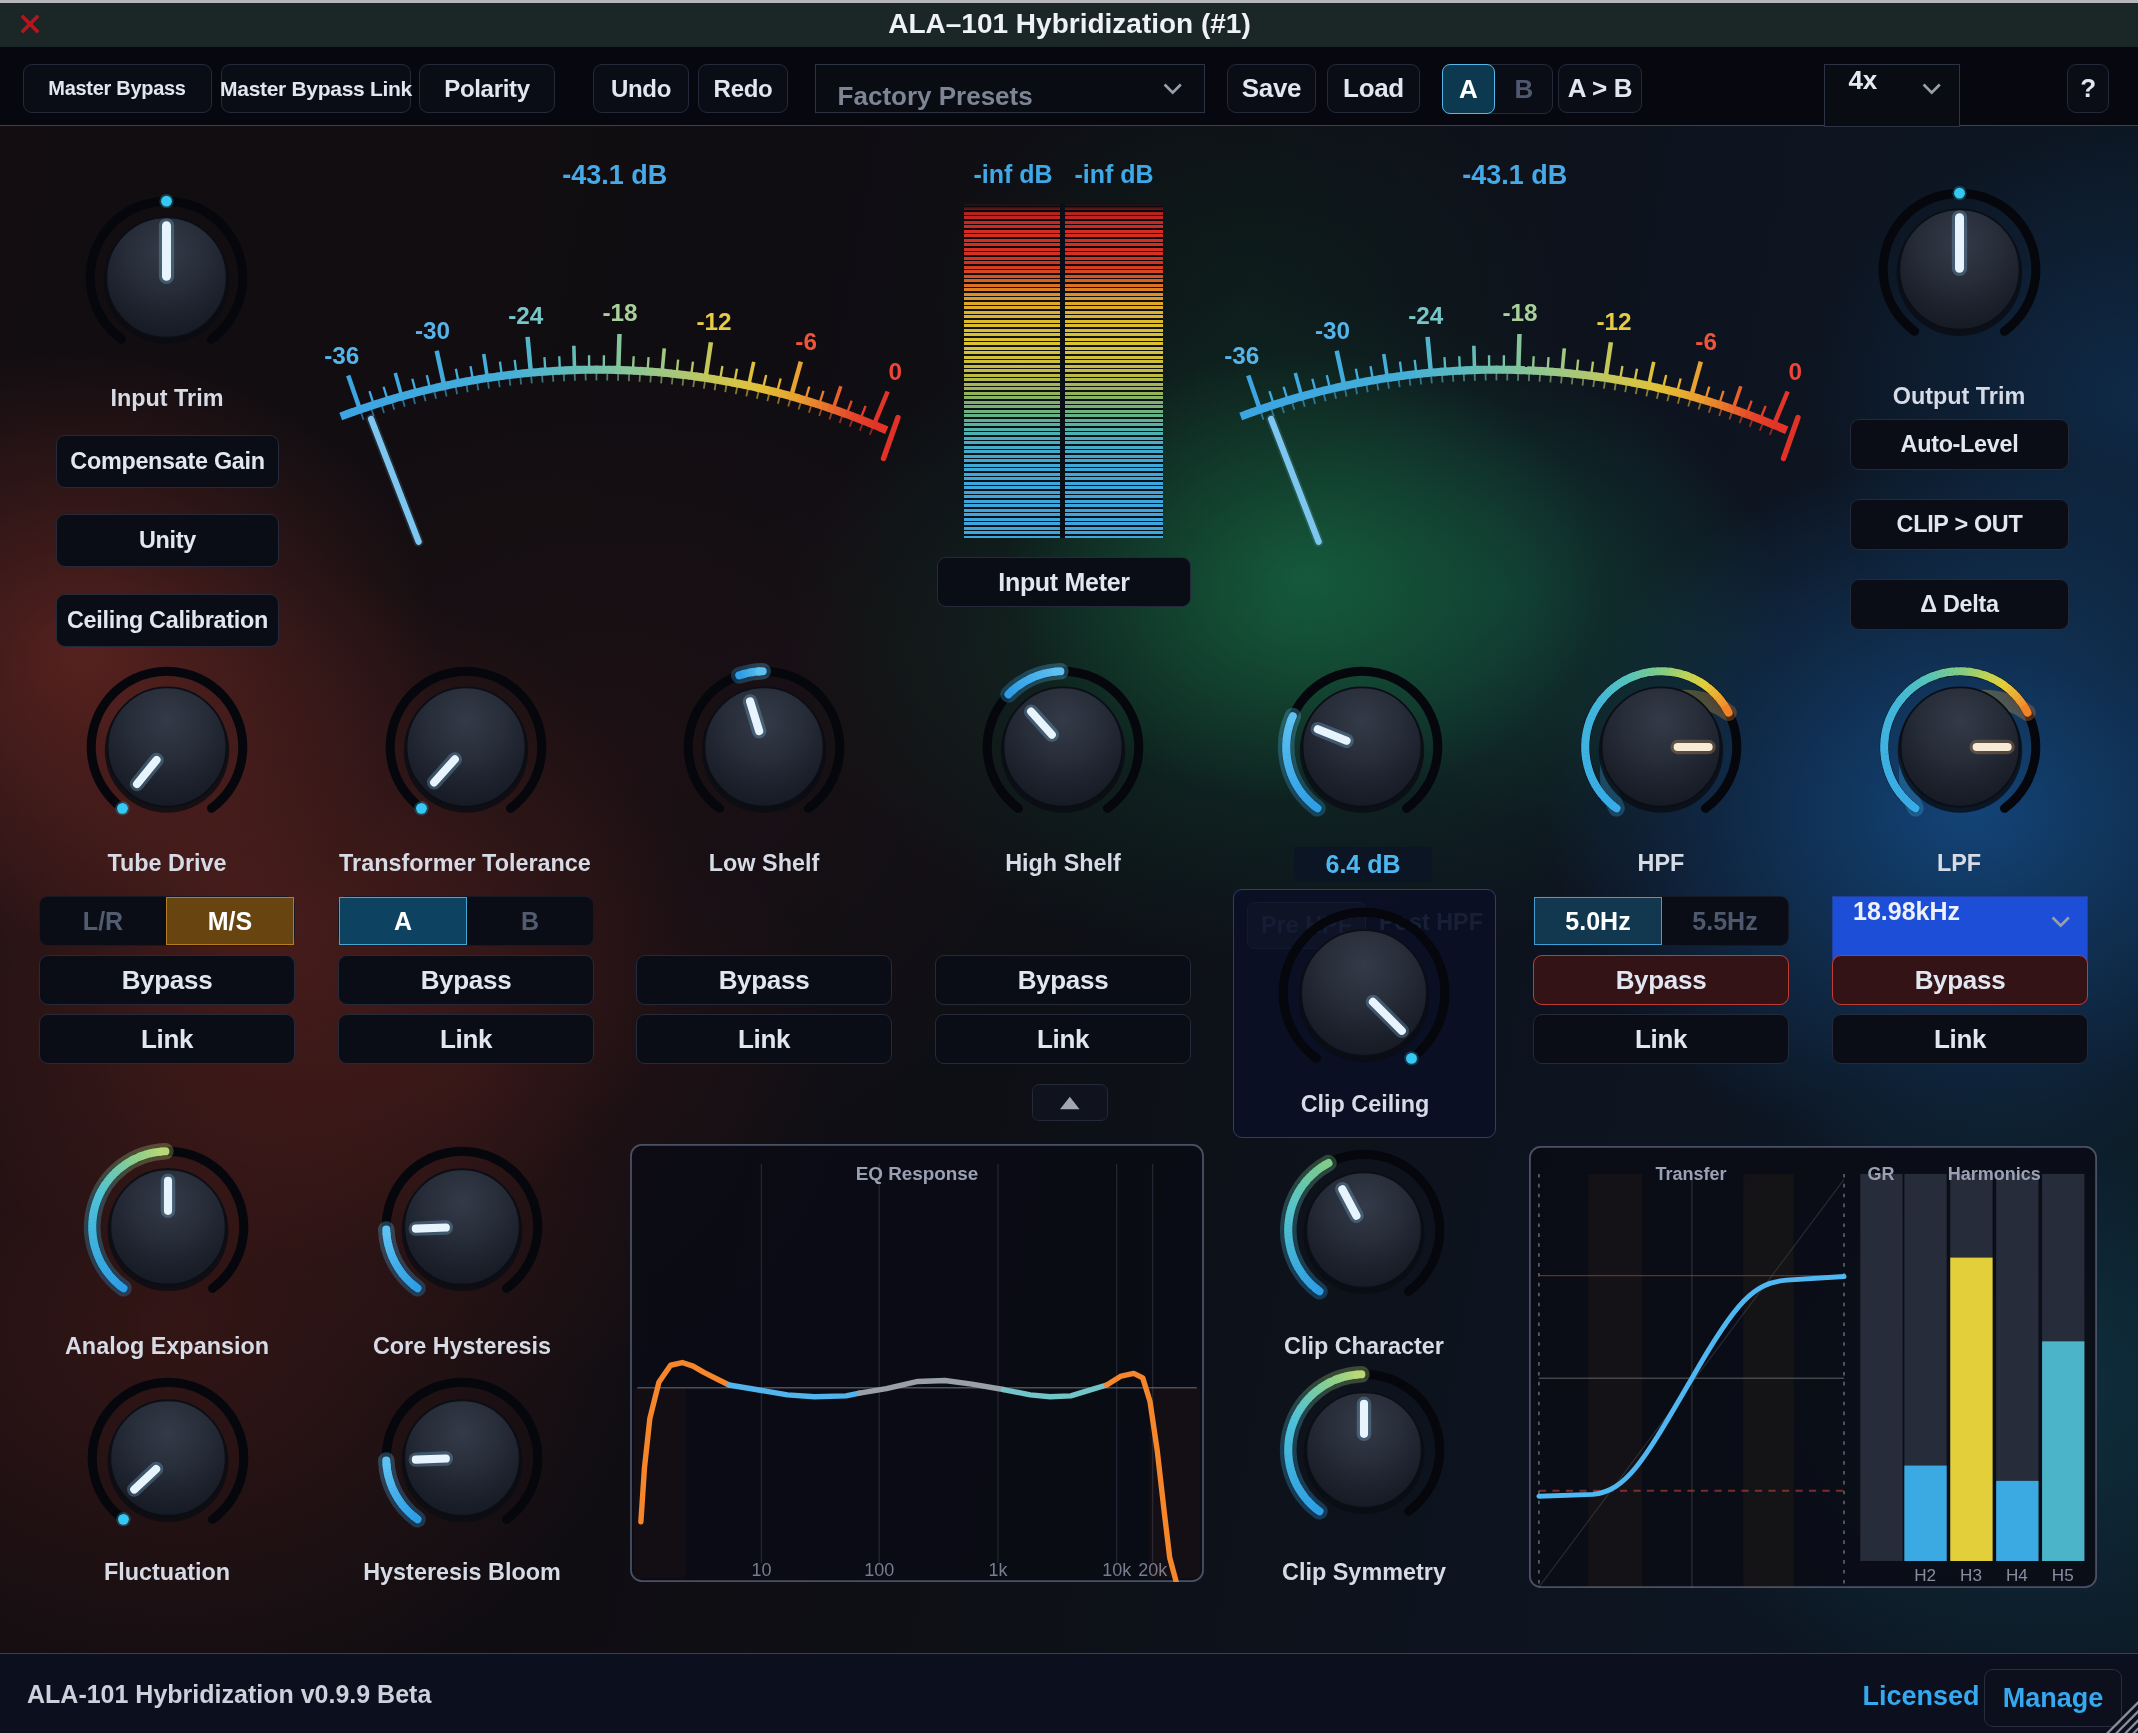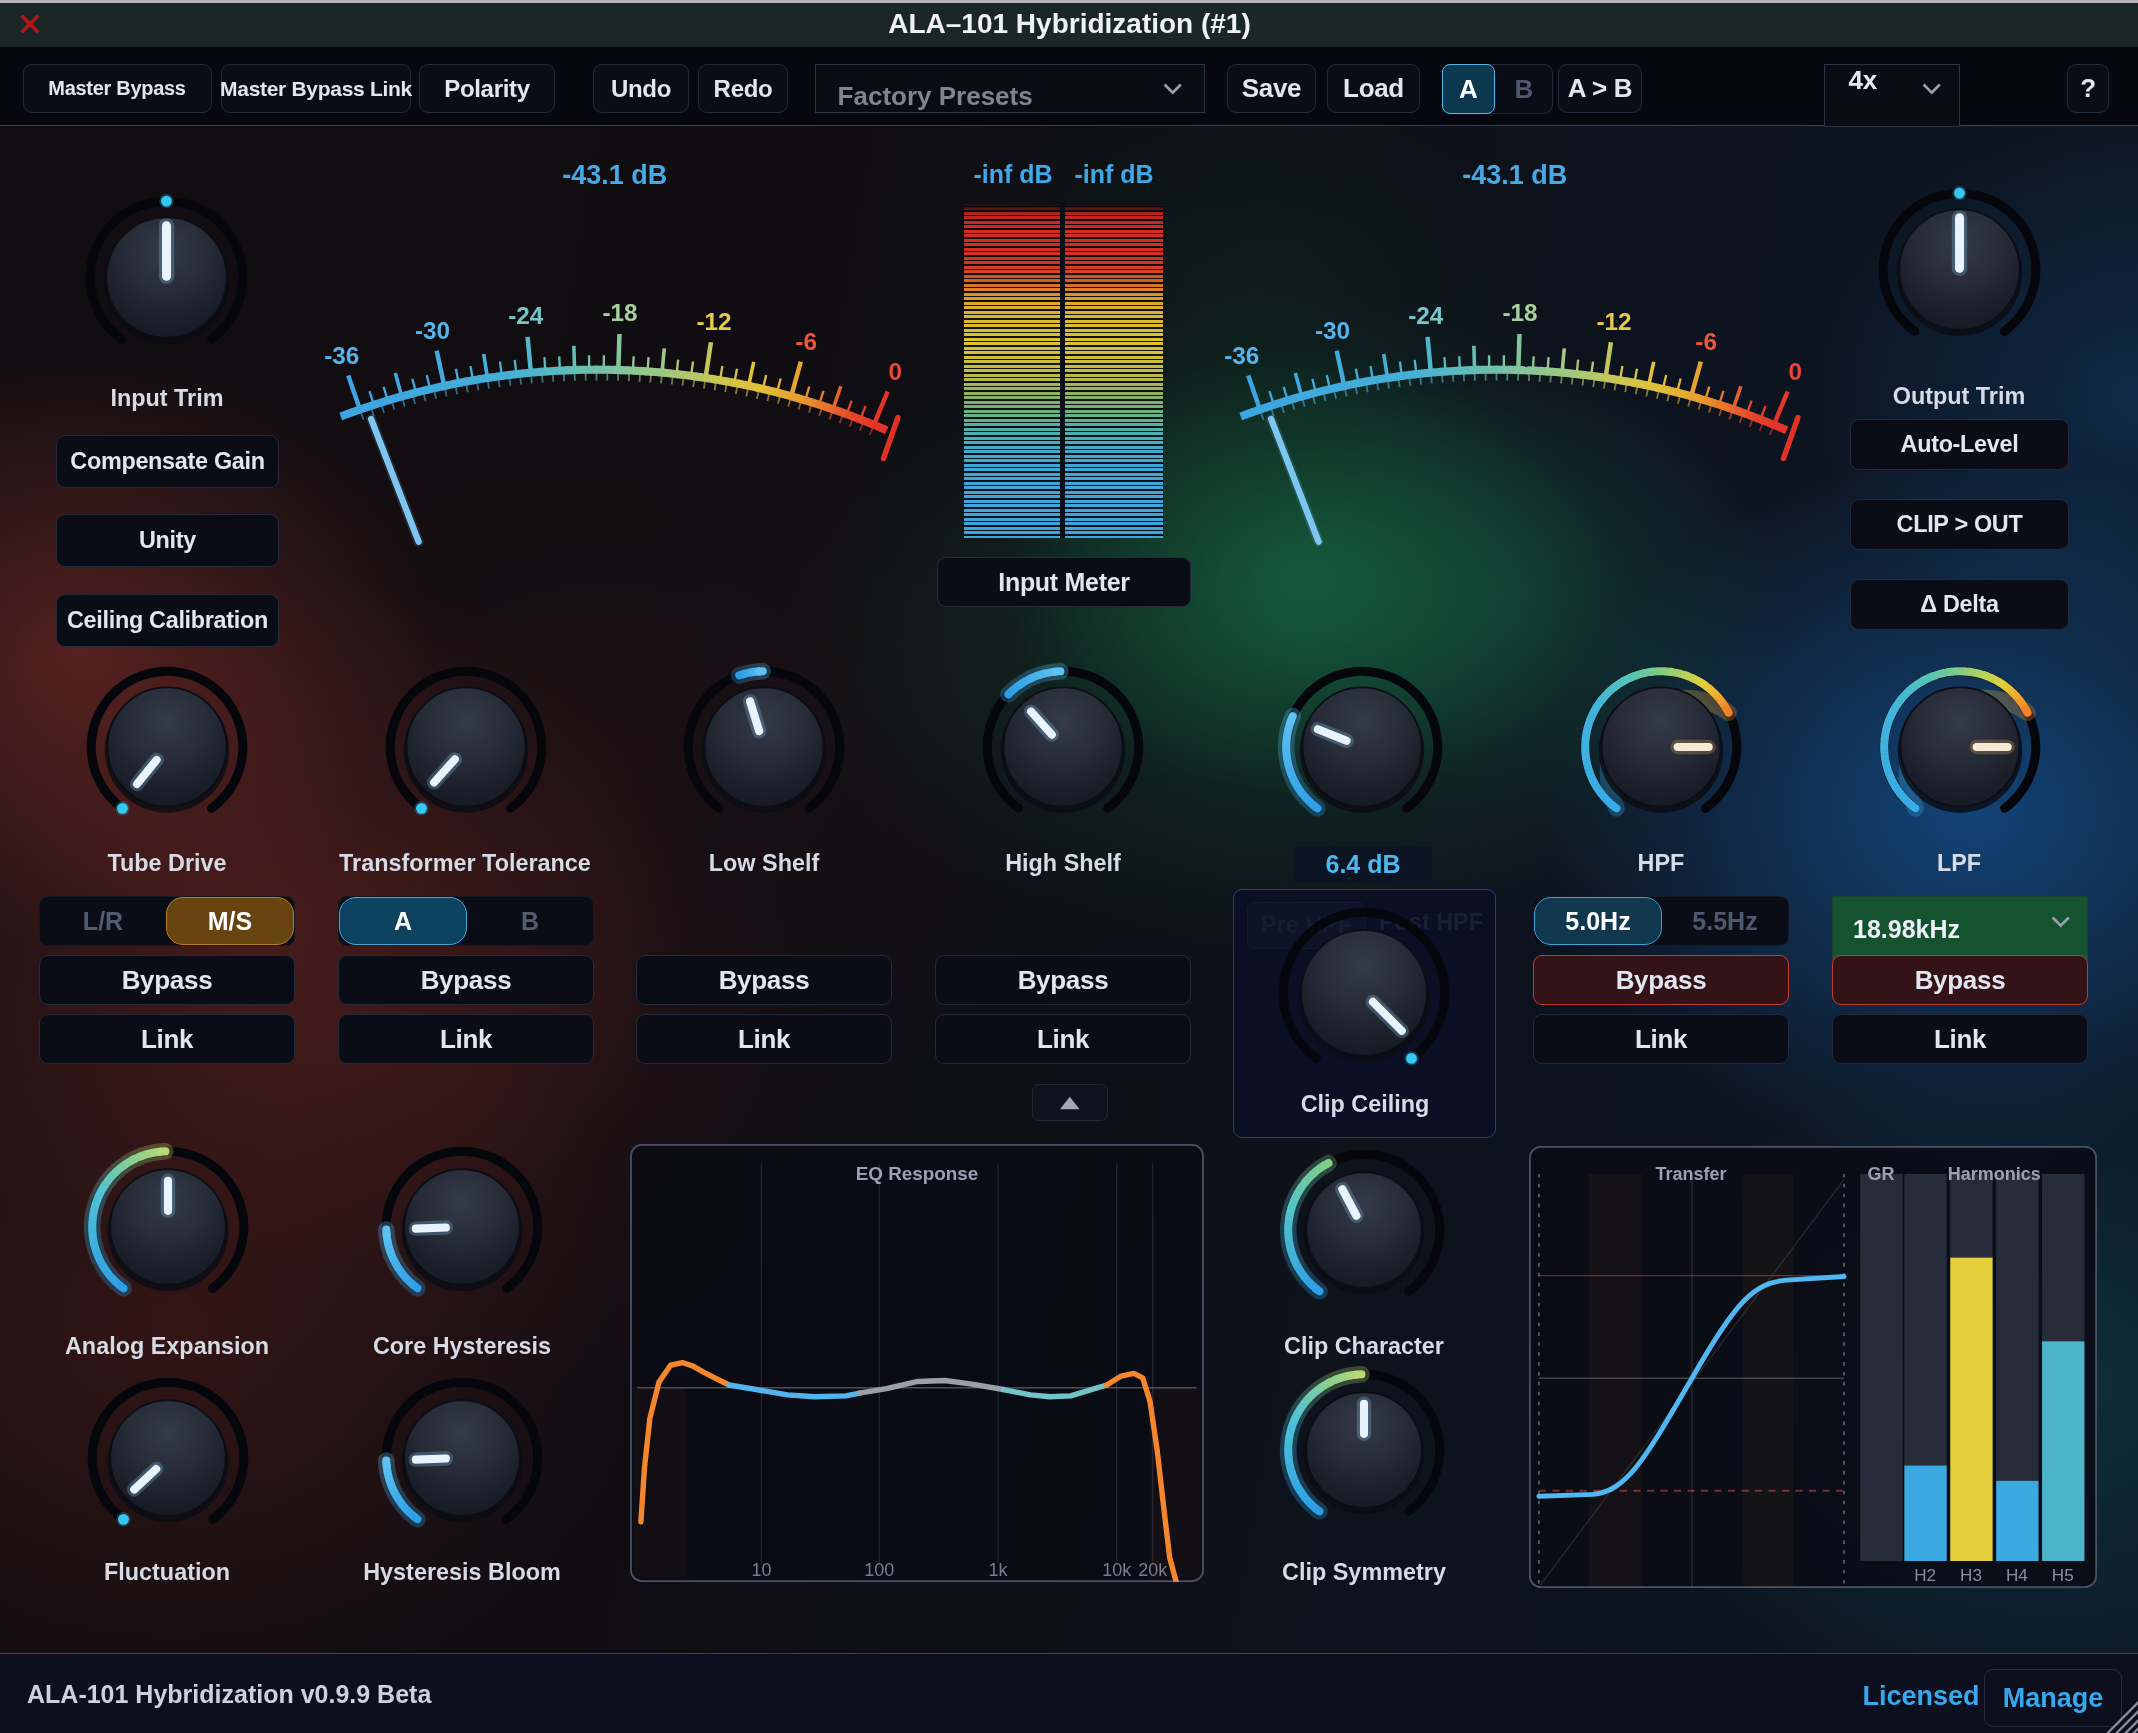--- a/index.html
+++ b/index.html
@@ -1,19 +1,19 @@
 <!DOCTYPE html>
 <html style="font-size:14.4px"><head><meta charset="utf-8"><style>
 *{margin:0;padding:0;box-sizing:border-box}
 html,body{width:2139px;height:1734px;overflow:hidden;background:#0b0d13;font-family:"Liberation Sans",sans-serif}
 .btn{position:absolute;background:#0a0d15;border:1.8px solid #242a3a;border-radius:9px;color:#e2e6f0;
 display:flex;align-items:center;justify-content:center;font-weight:600;letter-spacing:-0.3px;white-space:nowrap}
 .btn.red{border-color:#c23b32;background:#341317;}
 .seg{position:absolute;background:#0a0d15;border:1.8px solid #20263480;border-radius:9px;display:flex}
-.seg>div{flex:1;display:flex;align-items:center;justify-content:center;font-weight:600;border-radius:17px}
+.seg>div{flex:1;display:flex;align-items:center;justify-content:center;font-weight:600;border-radius:0}
 </style></head><body>
 <div style="position:absolute;left:0;top:126px;width:2139px;height:1528px;background:
 radial-gradient(432px 324px at 1305px 450px, rgba(24,115,70,0.62), rgba(0,0,0,0) 70%),
 radial-gradient(702px 468px at 1287px 504px, rgba(20,95,62,0.42), rgba(0,0,0,0) 72%),
 radial-gradient(378px 324px at 1512px 468px, rgba(18,85,70,0.35), rgba(0,0,0,0) 70%),
 radial-gradient(450px 342px at 1242px 180px, rgba(14,60,40,0.30), rgba(0,0,0,0) 70%),
 radial-gradient(576px 486px at 1971px 684px, rgba(22,92,165,0.65), rgba(0,0,0,0) 74%),
 radial-gradient(468px 387px at 2139px 270px, rgba(18,62,110,0.48), rgba(0,0,0,0) 72%),
 radial-gradient(585px 468px at 2025px 1260px, rgba(20,95,115,0.34), rgba(0,0,0,0) 70%),
 radial-gradient(504px 423px at 81px 522px, rgba(135,48,40,0.55), rgba(0,0,0,0) 70%),
@@ -836,21 +836,21 @@
 <div style="background:#684510;border:1.8px solid #b57d1d;color:#fff;font-size:25px">M/S</div>
   </div>
 <div class="seg" style="left:338px;top:896px;width:256px;height:50px">
 <div style="background:#0d4361;border:1.8px solid #45a6d6;color:#fff;font-size:25px">A</div>
 <div style="color:#525c70;font-size:25px">B</div>
   </div>
 <div class="seg" style="left:1533px;top:896px;width:256px;height:50px">
 <div style="background:#11384f;border:1.8px solid #3f9fd2;color:#fff;font-size:25px">5.0Hz</div>
 <div style="color:#4e586e;font-size:25px">5.5Hz</div>
   </div>
-<div style="position:absolute;left:1832px;top:896px;width:256px;height:66px;background:#14532d;border:1.8px solid #242a3a60;display:flex;align-items:center">
+<div style="position:absolute;left:1832px;top:896px;width:256px;height:66px;background:#1d4ed8;border:1.8px solid #242a3a60;display:flex;">
 <span style="color:#eef1f7;font-size:25px;font-weight:600;margin-left:20px">18.98kHz</span>
 <svg style="position:absolute;right:14.4px;top:16px" width="23.4" height="18" viewBox="0 0 26 20">
       <path d="M4 5 L13 14 L22 5" fill="none" stroke="#98a0ae" stroke-width="3"></path>
     </svg>
   </div>
 <div class="btn" style="left:39px;top:955px;width:256px;height:50px;font-size:26px">Bypass</div>
 <div class="btn" style="left:39px;top:1014px;width:256px;height:50px;font-size:26px">Link</div>
 <div class="btn" style="left:338px;top:955px;width:256px;height:50px;font-size:26px">Bypass</div>
 <div class="btn" style="left:338px;top:1014px;width:256px;height:50px;font-size:26px">Link</div>
 <div class="btn" style="left:636px;top:955px;width:256px;height:50px;font-size:26px">Bypass</div>

